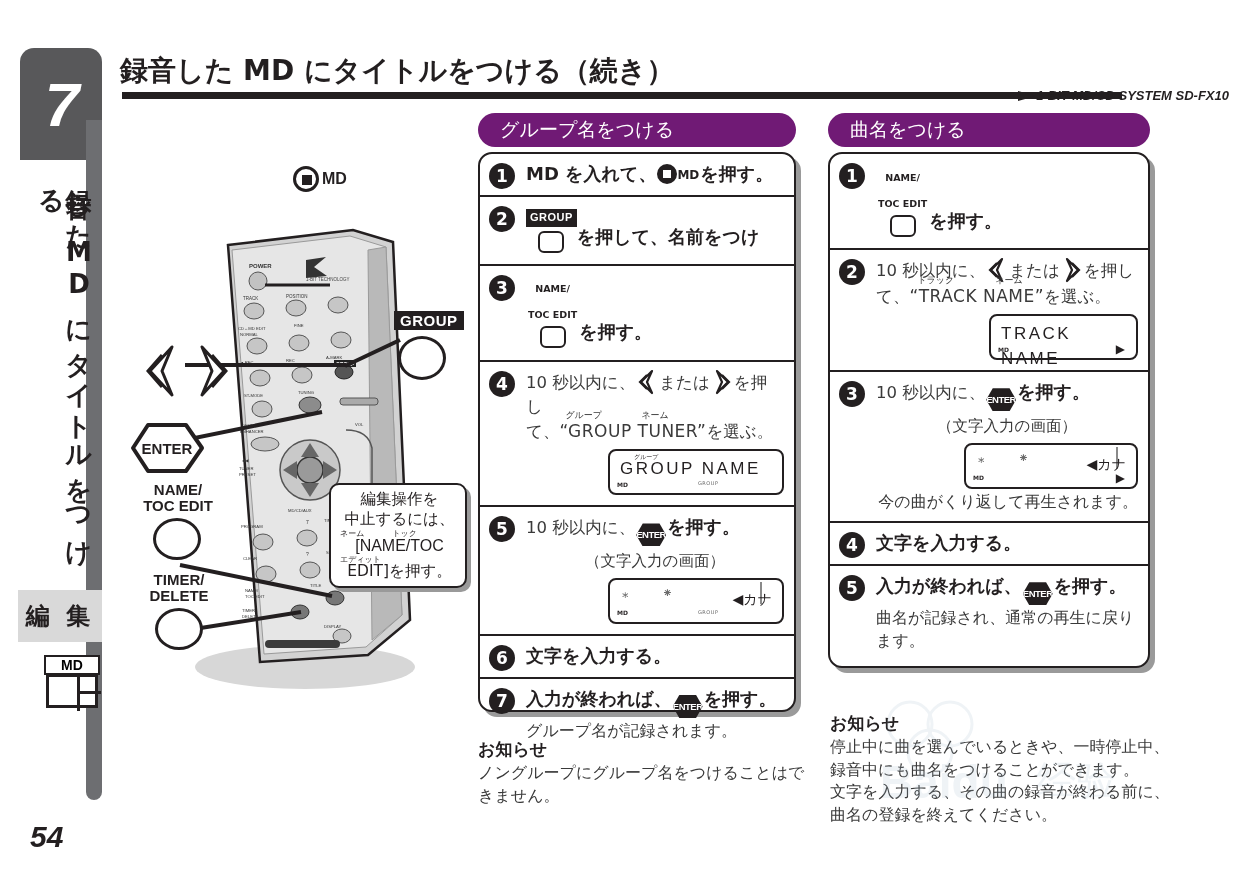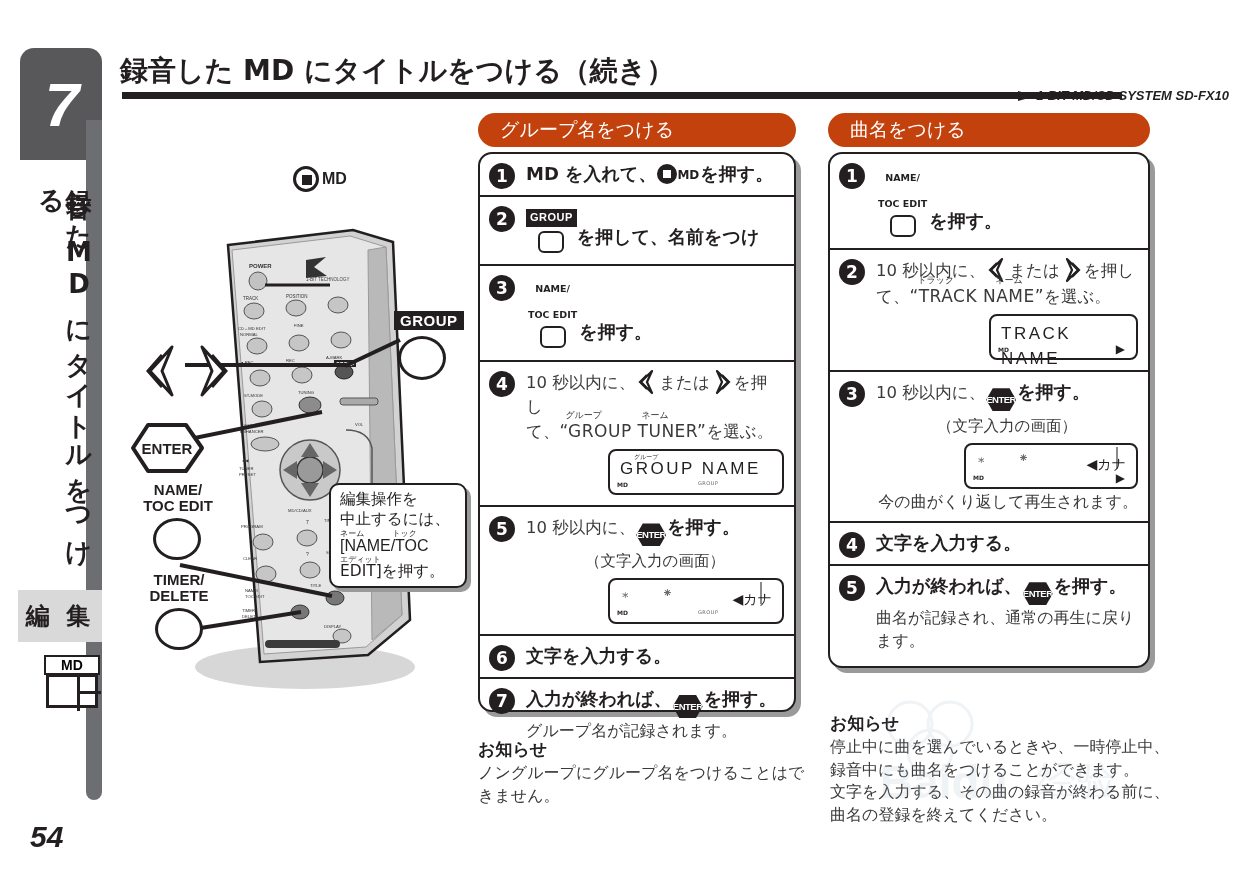--- a/index.html
+++ b/index.html
@@ -78,21 +78,21 @@
   }
   .model-tri {
     width:0;height:0;border-left:18px solid #231f20;
     border-top:5px solid transparent;border-bottom:5px solid transparent;
   }
   .model-txt { font-size:13px; font-weight:bold; font-style:italic; color:#231f20; }
 
   
   .col-head {
     position:absolute; height:34px; border-radius:17px;
-    background:#c2410c; color:#fff;
+    background:#701a75; color:#fff;
     display:flex; align-items:center; padding-left:22px;
     font-size:19px; font-family:"DejaVu Sans", sans-serif;
   }
   #colhead-group { left:478px; top:113px; width:318px; }
   #colhead-track { left:828px; top:113px; width:322px; }
 
   
   .panel {
     position:absolute; background:#fff;
     border:2.5px solid #231f20; border-radius:14px;
@@ -210,21 +210,21 @@
   .callout-circle {
     position:absolute; border:3.5px solid #231f20; border-radius:50%;
     background:#fff;
   }
   .tooltip {
     position:absolute; left:330px; top:483px; width:138px; height:105px;
     background:#fff; border:2.5px solid #231f20; border-radius:10px;
     box-shadow:4px 4px 0 #9a9a9a;
     padding:5px 6px 0 9px;
   }
-  .tt-line { font-size:15.5px; color:#231f20; line-height:1.28; font-family:"DejaVu Sans", sans-serif;}
+  .tt-line { font-size:15.5px; color:#231f20; line-height:1.28; font-family:"DejaVu Sans", sans-serif;text-align:center;}
   .tt-ruby { font-size:8px; color:#231f20; display:block; line-height:1; }
   .tt-bold { font-size:16px; font-family:"Liberation Sans", sans-serif; }
 
   .md-top-lbl { position:absolute; left:303px; top:182px; font-size:0; }
   .md-top-lbl .circ {
     display:inline-block; width:26px;height:26px;border-radius:50%;
     border:3px solid #231f20; background:#fff; position:relative; vertical-align:middle;
   }
   .md-top-lbl .circ:after{content:"";position:absolute;left:6px;top:6px;width:10px;height:10px;background:#231f20;}
   .md-top-lbl .t { font-size:16px;font-weight:bold;color:#231f20;vertical-align:middle;margin-left:3px;}

